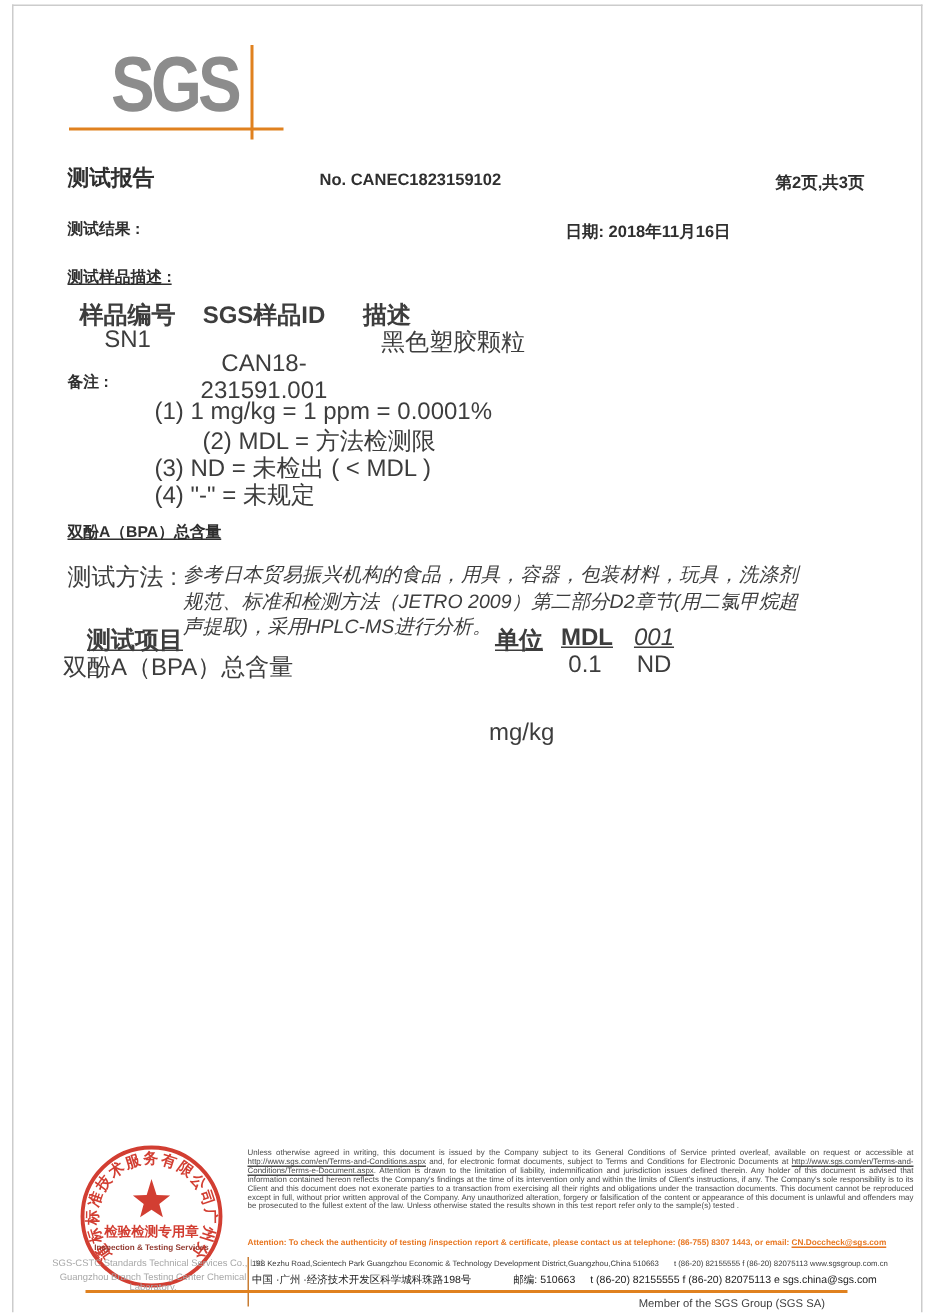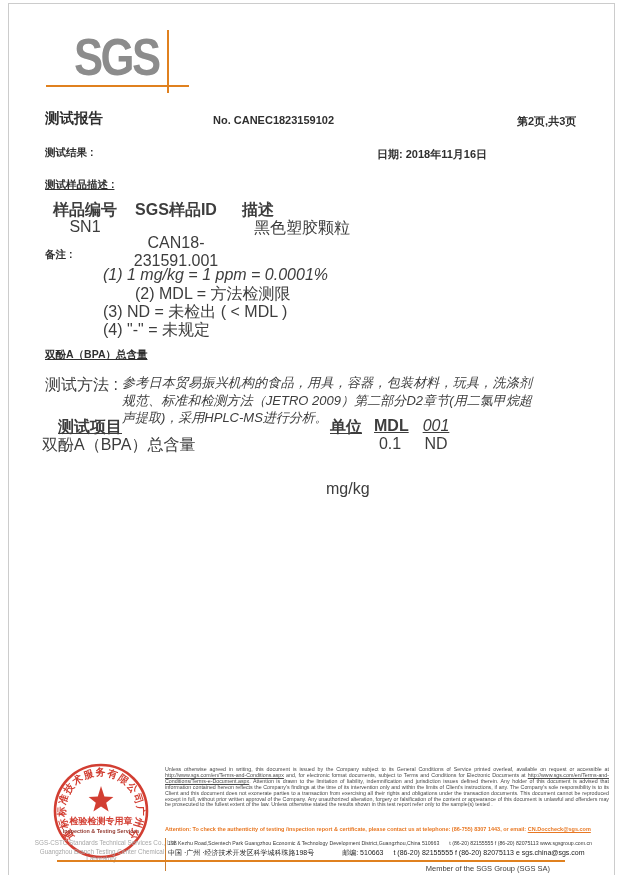--- a/index.html
+++ b/index.html
@@ -69,21 +69,21 @@
 
 <div class="abs fs10 bold col-c" style="left:52px;top:200px;width:66px;">样品编号</div>
 <div class="abs fs10 bold col-c" style="left:128px;top:200px;width:96px;">SGS样品ID</div>
 <div class="abs fs10 bold" style="left:242px;top:200px;">描述</div>
 
 <div class="abs fs10 col-c" style="left:52px;top:218px;width:66px;">SN1</div>
 <div class="abs fs10 col-c" style="left:128px;top:218px;width:96px;margin-top:16px;">CAN18-231591.001</div>
 <div class="abs fs10" style="left:242px;top:218px;margin-left:12px;">黑色塑胶颗粒</div>
 
 <div class="abs sec-label" style="left:45px;top:248px;">备注 :</div>
-<div class="abs fs10" style="left:103px;top:266px;font-style:italic;">(1) 1 mg/kg = 1 ppm = 0.0001%</div>
+<div class="abs fs10" style="left:103px;top:266px;">(1) 1 mg/kg = 1 ppm = 0.0001%</div>
 <div class="abs fs10" style="left:103px;top:284px;margin-left:32px;">(2) MDL = 方法检测限</div>
 <div class="abs fs10" style="left:103px;top:302px;">(3) ND = 未检出 ( &lt; MDL )</div>
 <div class="abs fs10" style="left:103px;top:320px;">(4) "-" = 未规定</div>
 
 <div class="abs sec-label u" style="left:45px;top:348px;">双酚A（BPA）总含量</div>
 <div class="abs fs10" style="left:45px;top:375px;">测试方法 :</div>
 <div class="abs method-text">参考日本贸易振兴机构的食品，用具，容器，包装材料，玩具，洗涤剂规范、标准和检测方法（JETRO 2009）第二部分D2章节(用二氯甲烷超声提取)，采用HPLC-MS进行分析。</div>
 
 <div class="abs fs10 bold u" style="left:58px;top:417px;">测试项目</div>
 <div class="abs fs10 bold col-c" style="left:326px;top:417px;width:40px;"><span class="u">单位</span></div>

